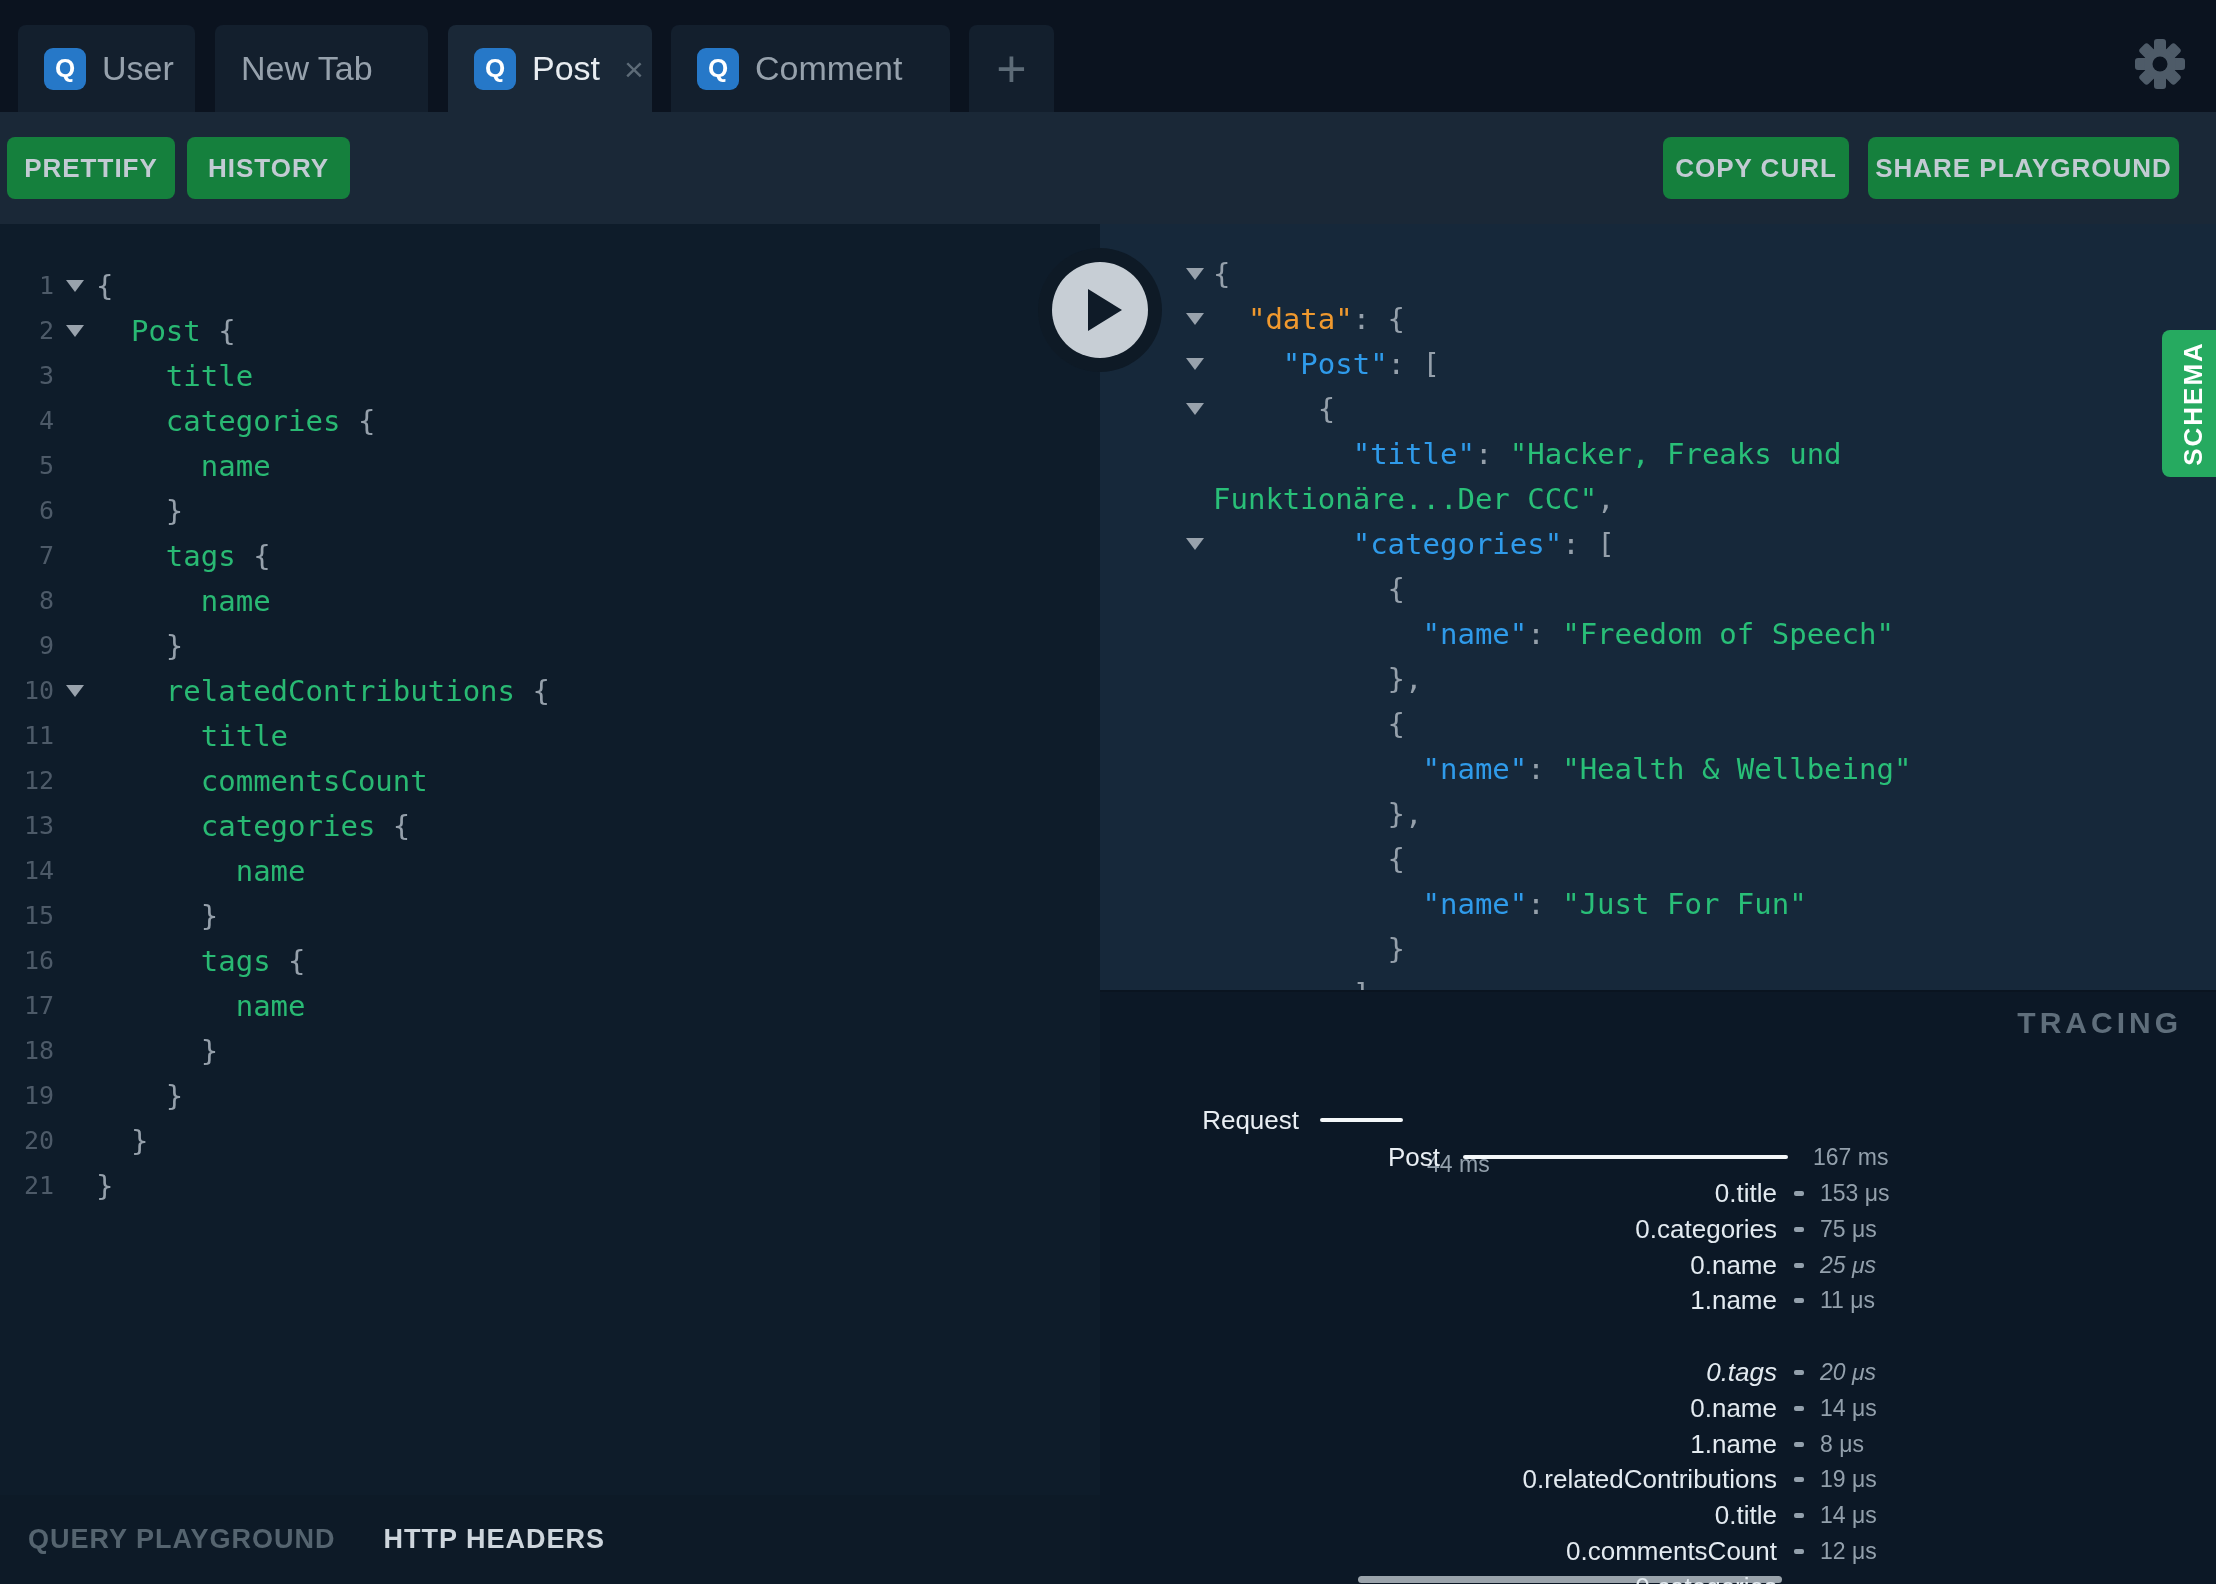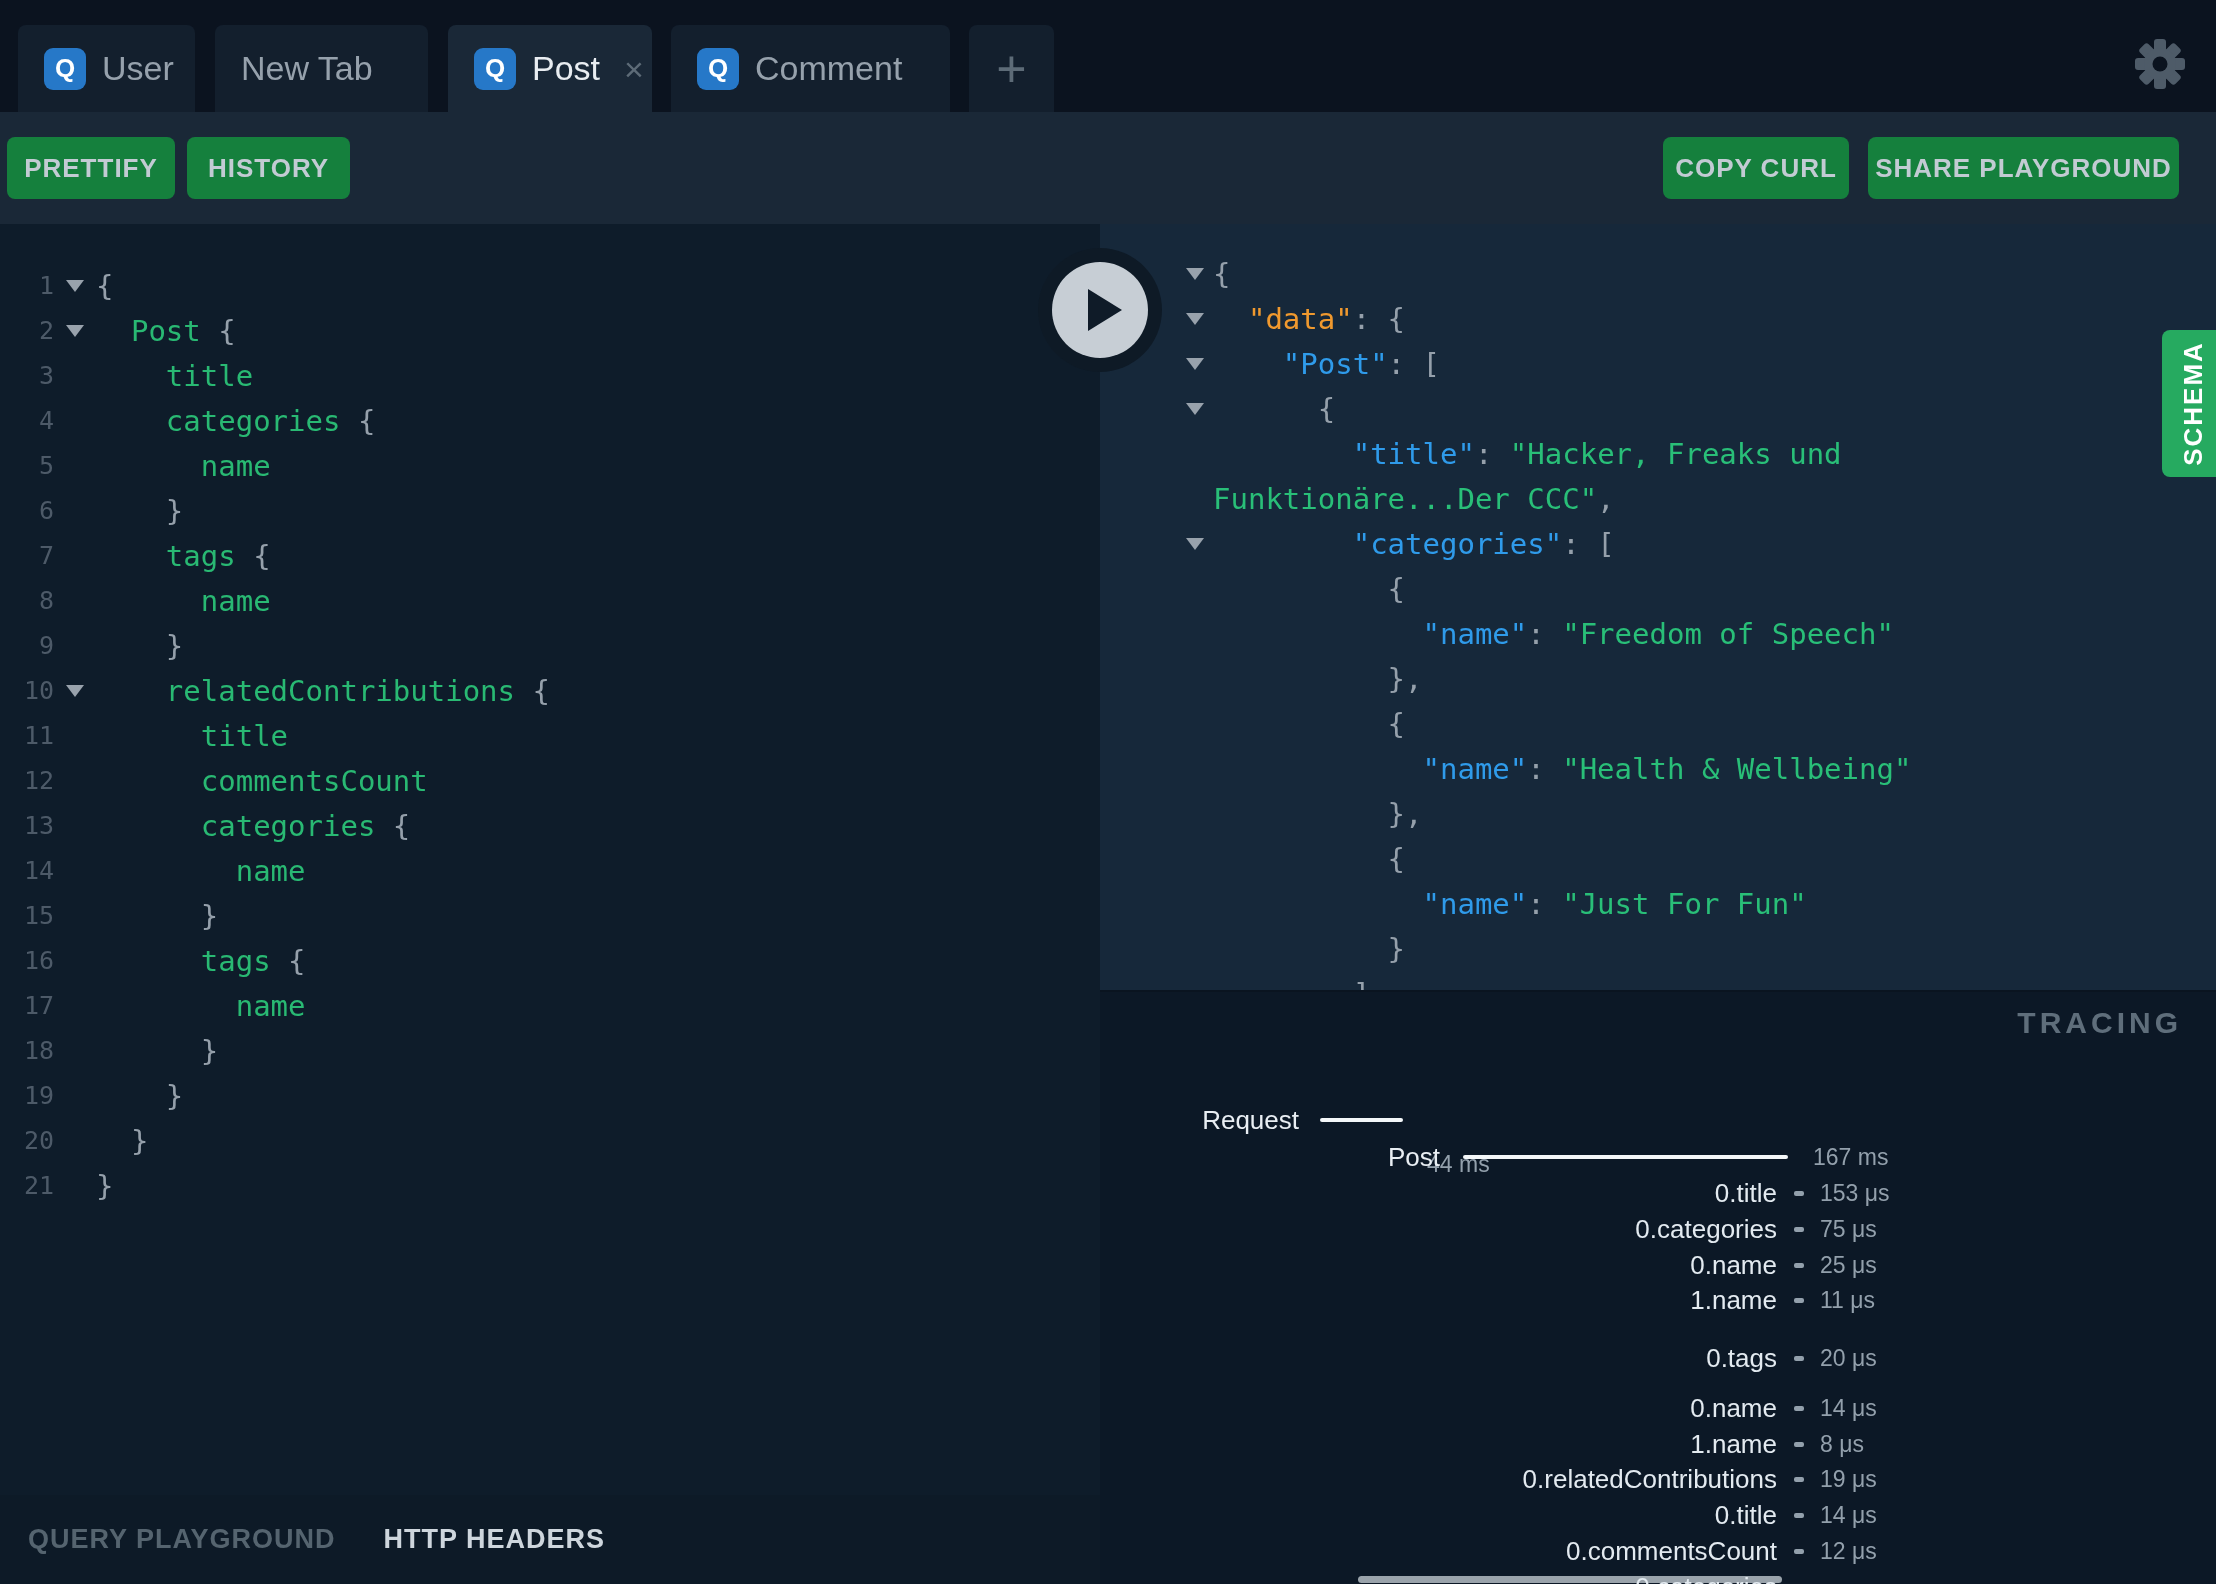--- a/index.html
+++ b/index.html
@@ -212,28 +212,28 @@
         <span class="tr-val" style="left: 720px;">153 μs</span>
       </div>
       <div class="tr-row" style="top: 219px;">
         <span class="tr-name" style="width: 677px; color: rgb(227, 234, 240);">0.categories</span>
         <span class="tr-dash" style="left: 694px;"></span>
         <span class="tr-val" style="left: 720px;">75 μs</span>
       </div>
       <div class="tr-row" style="top: 255px;">
         <span class="tr-name" style="width: 677px; color: rgb(227, 234, 240);">0.name</span>
         <span class="tr-dash" style="left: 694px;"></span>
-        <span class="tr-val" style="left: 720px;">25 μs</span>
+        <span class="tr-val" style="left: 720px; font-style: italic;">25 μs</span>
       </div>
       <div class="tr-row" style="top: 290px;">
         <span class="tr-name" style="width: 677px; color: rgb(227, 234, 240);">1.name</span>
         <span class="tr-dash" style="left: 694px;"></span>
         <span class="tr-val" style="left: 720px;">11 μs</span>
       </div>
-      <div class="tr-row" style="top: 348px;">
+      <div class="tr-row" style="top: 362px; font-style: italic;">
         <span class="tr-name" style="width: 677px; color: rgb(227, 234, 240);">0.tags</span>
         <span class="tr-dash" style="left: 694px;"></span>
         <span class="tr-val" style="left: 720px;">20 μs</span>
       </div>
       <div class="tr-row" style="top: 398px;">
         <span class="tr-name" style="width: 677px; color: rgb(227, 234, 240);">0.name</span>
         <span class="tr-dash" style="left: 694px;"></span>
         <span class="tr-val" style="left: 720px;">14 μs</span>
       </div>
       <div class="tr-row" style="top: 434px;">

